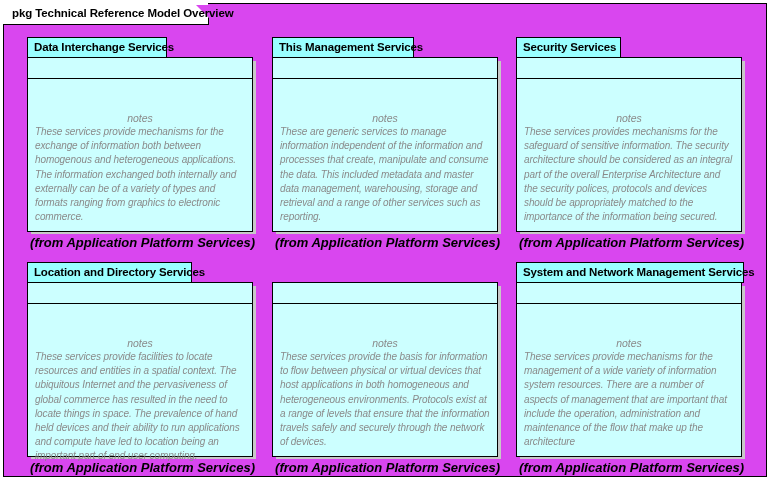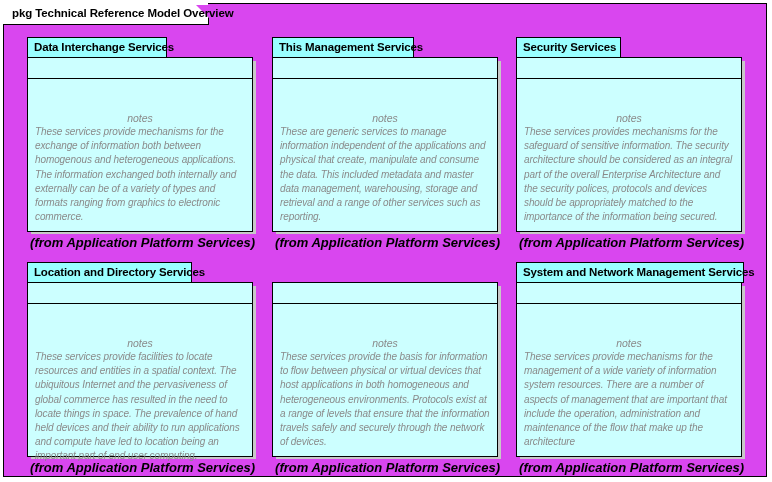--- a/index.html
+++ b/index.html
@@ -166,21 +166,21 @@
     </div>
     <div class="pkg-caption" style="left:0px; top:198px; width:228px;">(from Application Platform Services)</div>
   </div>
 
   <div class="pkg" style="left:268px; top:33px; width:228px; height:195px;">
     <div class="pkg-shadow" style="left:4px; top:24px; width:225px; height:173px;"></div>
     <div class="pkg-body" style="left:0px; top:20px; width:226px; height:175px;">
       <div class="pkg-compartment-empty"></div>
       <div class="pkg-notes">
         <div class="notes-label">notes</div>
-        <div class="notes-text">These are generic services to manage information independent of the applications and physical that create, manipulate and consume the data. This included metadata and master data management, warehousing, storage and retrieval and a range of other services such as reporting.</div>
+        <div class="notes-text">These are generic services to manage information independent of the information and processes that create, manipulate and consume the data. This included metadata and master data management, warehousing, storage and retrieval and a range of other services such as reporting.</div>
       </div>
     </div>
     <div class="pkg-tab" style="width:142px;">
       <span class="pkg-tab-label">This Management Services</span>
     </div>
     <div class="pkg-caption" style="left:0px; top:198px; width:228px;">(from Application Platform Services)</div>
   </div>
 
   <div class="pkg" style="left:512px; top:33px; width:228px; height:195px;">
     <div class="pkg-shadow" style="left:4px; top:24px; width:225px; height:173px;"></div>

